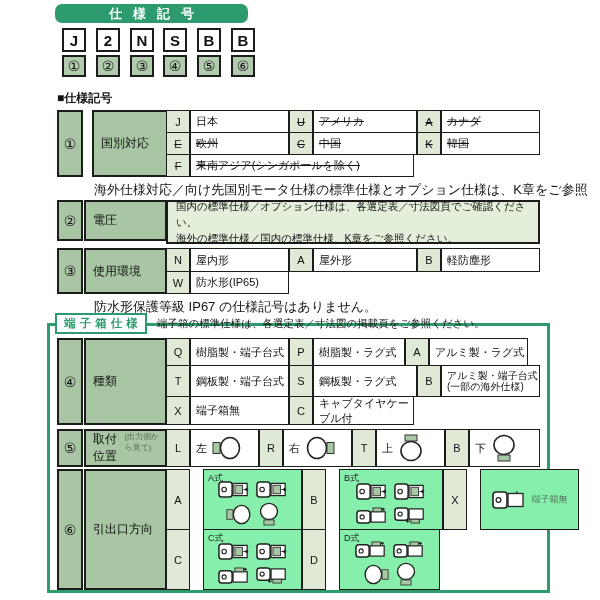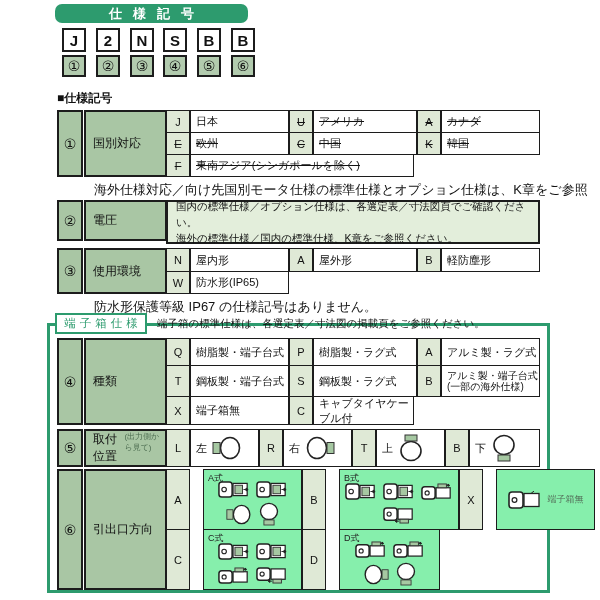--- a/index.html
+++ b/index.html
@@ -59,21 +59,21 @@
   .panelbox{
     border:2px solid var(--ink); background:var(--panel);
     font-size:10.5px; line-height:1.55; padding:20px 8px;
     display:flex; flex-direction:column; justify-content:center;
   }
 
   .frame{ border:3px solid var(--accent); background:transparent; }
   .tabbox{
     background:#fff; border:2px solid var(--accent); color:var(--accent);
     display:flex; align-items:center; justify-content:center;
-    font-size:11.5px; font-weight:normal; letter-spacing:4px; text-indent:4px; z-index:2;
+    font-size:11.5px; font-weight:bold; letter-spacing:4px; text-indent:4px; z-index:2;
   }
   .desc{ font-size:10.5px; }
 
   .two-line{ font-size:10px; line-height:1.15; flex-direction:column; align-items:flex-start; justify-content:center; }
 
   .vi{
     background:#fff; border:1px solid var(--ink); flex:0 0 auto;
     display:flex; align-items:center; gap:5px; padding-left:5px; font-size:11px; overflow:hidden;
   }
   .diag{
@@ -153,21 +153,21 @@
   <div class="abs numbox" style="left:62px;top:55px;width:24px;height:22px">①</div>
   <div class="abs numbox" style="left:96px;top:55px;width:24px;height:22px">②</div>
   <div class="abs numbox" style="left:130px;top:55px;width:24px;height:22px">③</div>
   <div class="abs numbox" style="left:163px;top:55px;width:24px;height:22px">④</div>
   <div class="abs numbox" style="left:197px;top:55px;width:24px;height:22px">⑤</div>
   <div class="abs numbox" style="left:231px;top:55px;width:24px;height:22px">⑥</div>
 
   <div class="abs heading" style="left:57px;top:90px">■仕様記号</div>
 
   <div class="abs ncell" style="left:57px;top:110px;width:26px;height:67px">①</div>
-  <div class="abs lcell" style="left:84px;top:110px;width:83px;height:67px">国別対応</div>
+  <div class="abs lcell" style="left:92px;top:110px;width:83px;height:67px">国別対応</div>
 
   <div class="strip" style="left:166px;top:110px;height:23px">
     <div class="k" style="width:24px">J</div>
     <div class="v" style="width:99px">日本</div>
     <div class="k strike" style="width:24px">U</div>
     <div class="v strike" style="width:104px">アメリカ</div>
     <div class="k strike" style="width:24px">A</div>
     <div class="v strike" style="width:99px">カナダ</div>
   </div>
   <div class="strip" style="left:166px;top:132px;height:23px">
@@ -210,21 +210,21 @@
   <div class="abs frame" style="left:47px;top:323px;width:503px;height:270px"></div>
   <div class="abs tabbox" style="left:55px;top:313px;width:92px;height:21px">端子箱仕様</div>
   <div class="abs desc" style="left:157px;top:317px">端子箱の標準仕様は、各選定表／寸法図の掲載頁をご参照ください。</div>
 
   <div class="abs ncell" style="left:57px;top:338px;width:26px;height:87px">④</div>
   <div class="abs lcell" style="left:84px;top:338px;width:83px;height:87px">種類</div>
   <div class="strip" style="left:166px;top:338px;height:28px">
     <div class="k" style="width:24px">Q</div>
     <div class="v" style="width:99px">樹脂製・端子台式</div>
     <div class="k" style="width:24px">P</div>
-    <div class="v" style="width:104px">樹脂製・ラグ式</div>
+    <div class="v" style="width:92px">樹脂製・ラグ式</div>
     <div class="k" style="width:24px">A</div>
     <div class="v" style="width:99px">アルミ製・ラグ式</div>
   </div>
   <div class="strip" style="left:166px;top:365px;height:32px">
     <div class="k" style="width:24px">T</div>
     <div class="v" style="width:99px">鋼板製・端子台式</div>
     <div class="k" style="width:24px">S</div>
     <div class="v" style="width:104px">鋼板製・ラグ式</div>
     <div class="k" style="width:24px">B</div>
     <div class="v two-line" style="width:99px">
@@ -291,21 +291,21 @@
           </svg>
         <svg width="26" height="21">
             <use href="#mf-left"></use>
           </svg>
         <svg width="22" height="24">
             <use href="#mf-bottom"></use>
           </svg>
       </div>
     </div>
     <div class="k" style="width:24px">B</div>
-    <div class="diag" style="width:120px">
+    <div class="diag" style="width:104px">
       <span class="dlabel">B式</span>
       <div class="icwrap">
         <svg width="32" height="17">
             <use href="#mt-green-right"></use>
           </svg>
         <svg width="32" height="17">
             <use href="#mt-green-right"></use>
           </svg>
         <svg width="32" height="17">
             <use href="#mt-green-top"></use>

